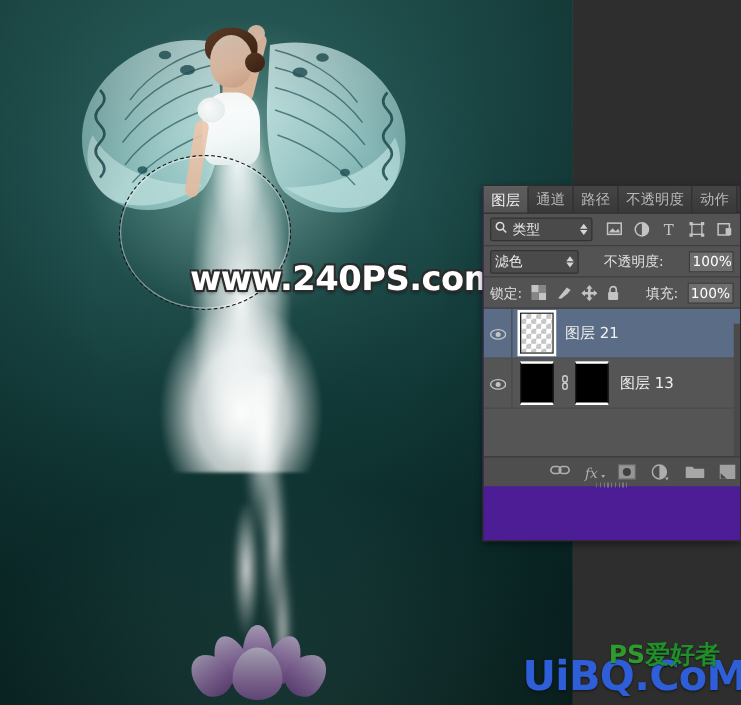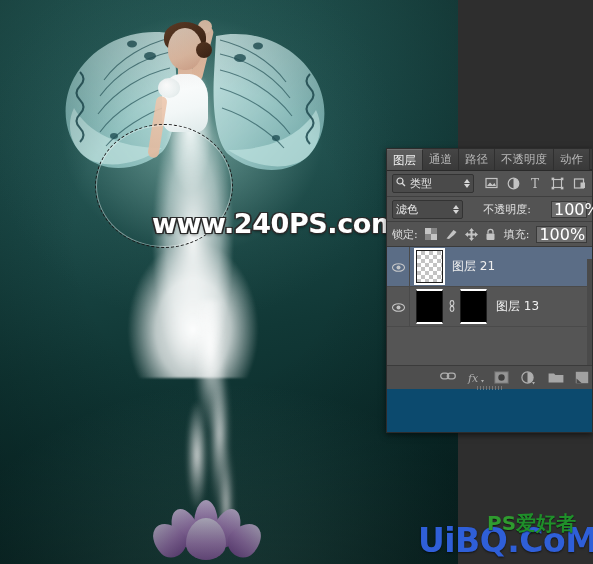--- a/index.html
+++ b/index.html
@@ -129,21 +129,21 @@
     position:absolute;left:487px;top:510px;
     font-family:"DejaVu Sans","Liberation Sans",sans-serif;
     font-size:20px;font-weight:700;color:#2f9b2f;letter-spacing:0px;
     text-shadow:0 1px 1px rgba(0,0,0,.55);
   }
   .brand-ps .cn{color:#1f8f2a;}
 
   
   .panel{
     position:absolute;left:386px;top:148px;width:205px;height:283px;
-    background:#0c4a6e;
+    background:#4c1d95;
     border:1px solid #2c2c2c;
     box-shadow:0 2px 6px rgba(0,0,0,.55);
     font-size:11px;color:#e2e2e2;
   }
   .panel-tabs{
     display:flex;align-items:stretch;height:21px;
     background:#3a3a3a;border-bottom:1px solid #2a2a2a;
   }
   .tab{
     display:flex;align-items:center;justify-content:center;
@@ -184,21 +184,21 @@
     background:#535353;border-bottom:1px solid #3f3f3f;
   }
   .blend-select{
     display:flex;align-items:center;width:105px;height:17px;padding:0 3px;
     background:#4a4a4a;border:1px solid #333;border-radius:2px;font-size:11px;color:#ececec;
   }
   .blend-select .lbl{flex:1;}
   .opa-label{font-size:11px;color:#e0e0e0;white-space:nowrap;}
   .num-field{
     min-width:30px;height:15px;line-height:15px;padding:0 2px;
-    background:#6e6e6e;color:#fff;font-size:16px;text-align:left;
+    background:#6e6e6e;color:#fff;font-size:11px;text-align:left;
     border:1px solid #3a3a3a;
   }
 
   .lock-row{
     display:flex;align-items:center;height:24px;padding:0 5px;gap:7px;
     background:#535353;border-bottom:1px solid #3a3a3a;
   }
   .lock-label{font-size:11px;color:#e0e0e0;white-space:nowrap;}
   .lockicons{display:flex;align-items:center;gap:8px;}
   .lk{width:12px;height:13px;opacity:.85;}

